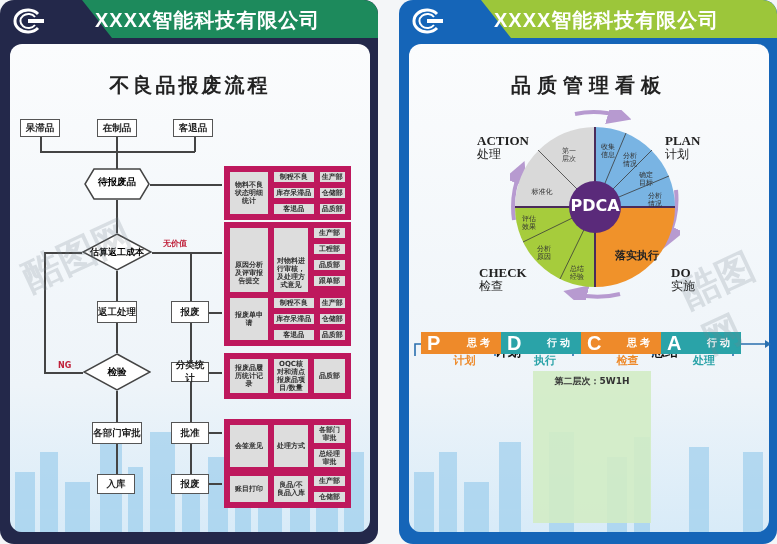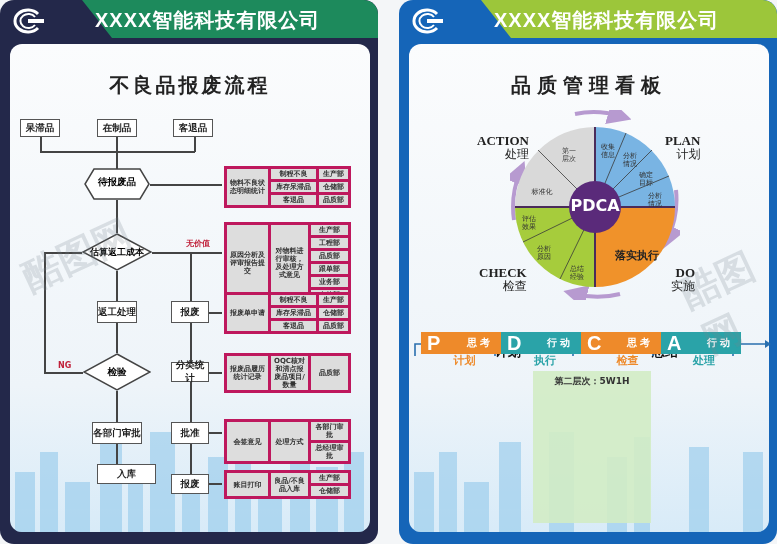--- a/index.html
+++ b/index.html
@@ -12,24 +12,24 @@
 #left .band{background:#1d8a5c}
 #right .band{background:#9cc63a}
 .hdr .title{position:absolute;left:95px;top:7px;font-size:20px;font-weight:bold;color:#fff;letter-spacing:1px;font-family:"Liberation Sans",sans-serif}
 .logo{position:absolute;left:8px;top:6px;width:38px;height:30px}
 .inner{position:absolute;left:10px;top:44px;right:8px;bottom:12px;border-radius:12px;background:linear-gradient(#fbfcfd,#eef4f9 70%,#d8ebf8);overflow:hidden}
 .city{position:absolute;left:0;right:0;bottom:0;height:120px;opacity:.55}
 .ptitle{position:absolute;left:0;right:0;top:28px;text-align:center;font-size:20px;font-weight:bold;color:#222;letter-spacing:3px}
 .box{position:absolute;border:1.5px solid #555;background:#fff;font-size:9.5px;font-weight:bold;color:#222;display:flex;align-items:center;justify-content:center;text-align:center}
 .ln{position:absolute;background:#444}
 .tbl{position:absolute;border-collapse:collapse;font-size:7px;font-weight:bold;color:#333;background:#ddd}
-.tbl td{border:3px solid #be185d;text-align:center;padding:1px 2px;line-height:1.15}
+.tbl td{border:6px solid #be185d;text-align:center;padding:1px 2px;line-height:1.15}
 .red{position:absolute;color:#c0203a;font-size:8px;font-weight:bold}
 .wm{position:absolute;color:rgba(120,130,140,.22);font-size:38px;font-weight:bold;transform:rotate(-25deg);pointer-events:none}
-.pdca-lbl{position:absolute;font-family:"Liberation Serif",serif;font-weight:bold;font-size:13px;color:#222;text-align:right;line-height:1.1}
+.pdca-lbl{position:absolute;font-family:"Liberation Serif",serif;font-weight:bold;font-size:13px;color:#222;text-align:left;line-height:1.1}
 .pdca-lbl span{display:block;font-family:"DejaVu Sans",sans-serif;font-weight:normal;font-size:12px}
 .seg{position:absolute;font-size:7px;color:#333;text-align:center;line-height:1.15}
 .bar{position:absolute;top:332px;height:22px;display:flex;align-items:center;color:#fff;font-weight:bold}
 .bar .big{font-size:20px;margin-left:6px;font-family:"Liberation Sans",sans-serif}
 .bar .sm{font-size:10px;margin-left:auto;margin-right:8px;letter-spacing:3px}
 .steplab{position:absolute;font-size:11px;font-weight:bold;text-align:center;line-height:1.1}
 .card{position:absolute;top:371px;height:152px;padding:4px 6px;font-size:7px;line-height:1.35;color:#222;font-weight:bold}
 .card h4{text-align:center;font-size:9px;margin-bottom:4px;color:#333}
 </style>
 </head>
@@ -97,21 +97,21 @@
         </tr>
   </tbody>
     </table>
 
   <div class="ln" style="left:116px;top:200px;width:1.5px;height:33px"></div>
   <svg style="position:absolute;left:82px;top:233px;width:70px;height:38px" viewBox="0 0 70 38">
       <polygon points="35,1 69,19 35,37 1,19" fill="#fff" stroke="#444" stroke-width="1.5"></polygon>
     </svg>
   <div style="position:absolute;left:82px;top:246px;width:70px;text-align:center;font-size:9px;font-weight:bold">估算返工成本</div>
   <div class="ln" style="left:152px;top:252px;width:70px;height:1.5px"></div>
-  <div class="red" style="left:186px;top:238px">无价值</div>
+  <div class="red" style="left:163px;top:238px">无价值</div>
 
   <table class="tbl" style="left:224px;top:222px;width:127px;height:60px">
     <tbody>
         <tr>
           <td rowspan="6" style="width:44px">原因分析及评审报告提交</td>
           <td rowspan="6" style="width:40px">对物料进行审核，及处理方式意见</td>
           <td>生产部</td>
         </tr>
     <tr>
           <td>工程部</td>
@@ -190,21 +190,21 @@
           <td>各部门审批</td>
         </tr>
     <tr>
           <td>总经理审批</td>
         </tr>
   </tbody>
     </table>
 
   <div class="ln" style="left:116px;top:444px;width:1.5px;height:30px"></div>
   <div class="ln" style="left:190px;top:444px;width:1.5px;height:30px"></div>
-  <div class="box" style="left:97px;top:464px;width:59px;height:20px">入库</div>
+  <div class="box" style="left:97px;top:474px;width:38px;height:20px">入库</div>
   <div class="box" style="left:171px;top:474px;width:38px;height:20px">报废</div>
   <div class="ln" style="left:209px;top:483px;width:13px;height:1.5px"></div>
   <table class="tbl" style="left:224px;top:470px;width:127px;height:27px">
     <tbody>
         <tr>
           <td rowspan="2" style="width:44px">账目打印</td>
           <td rowspan="2" style="width:40px">良品/不良品入库</td>
           <td>生产部</td>
         </tr>
     <tr>

